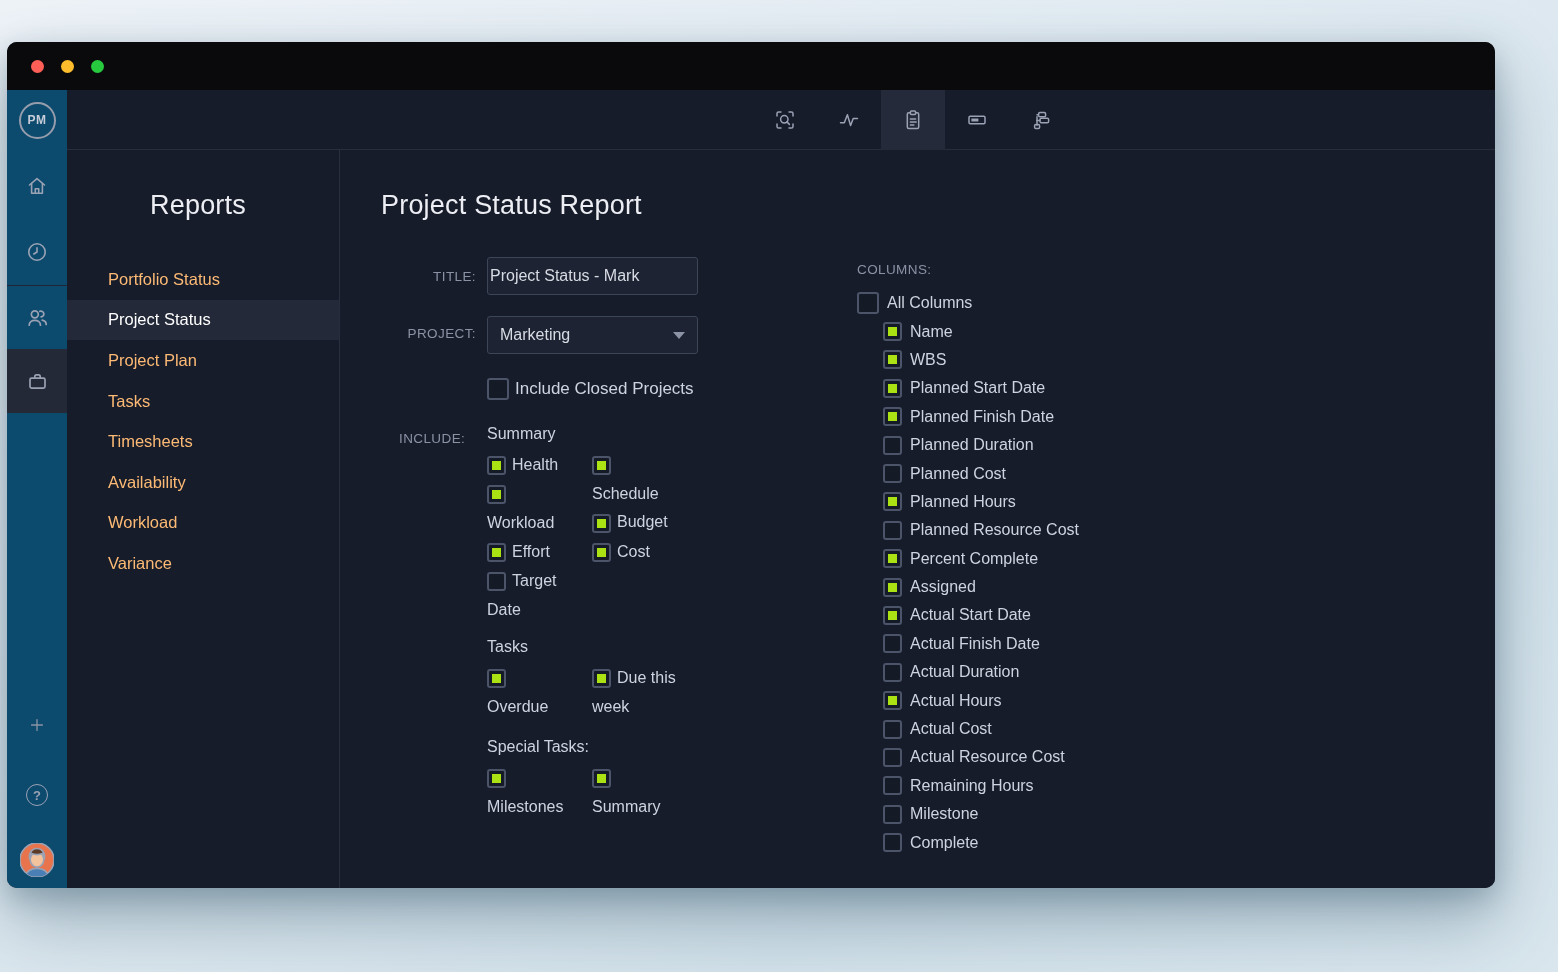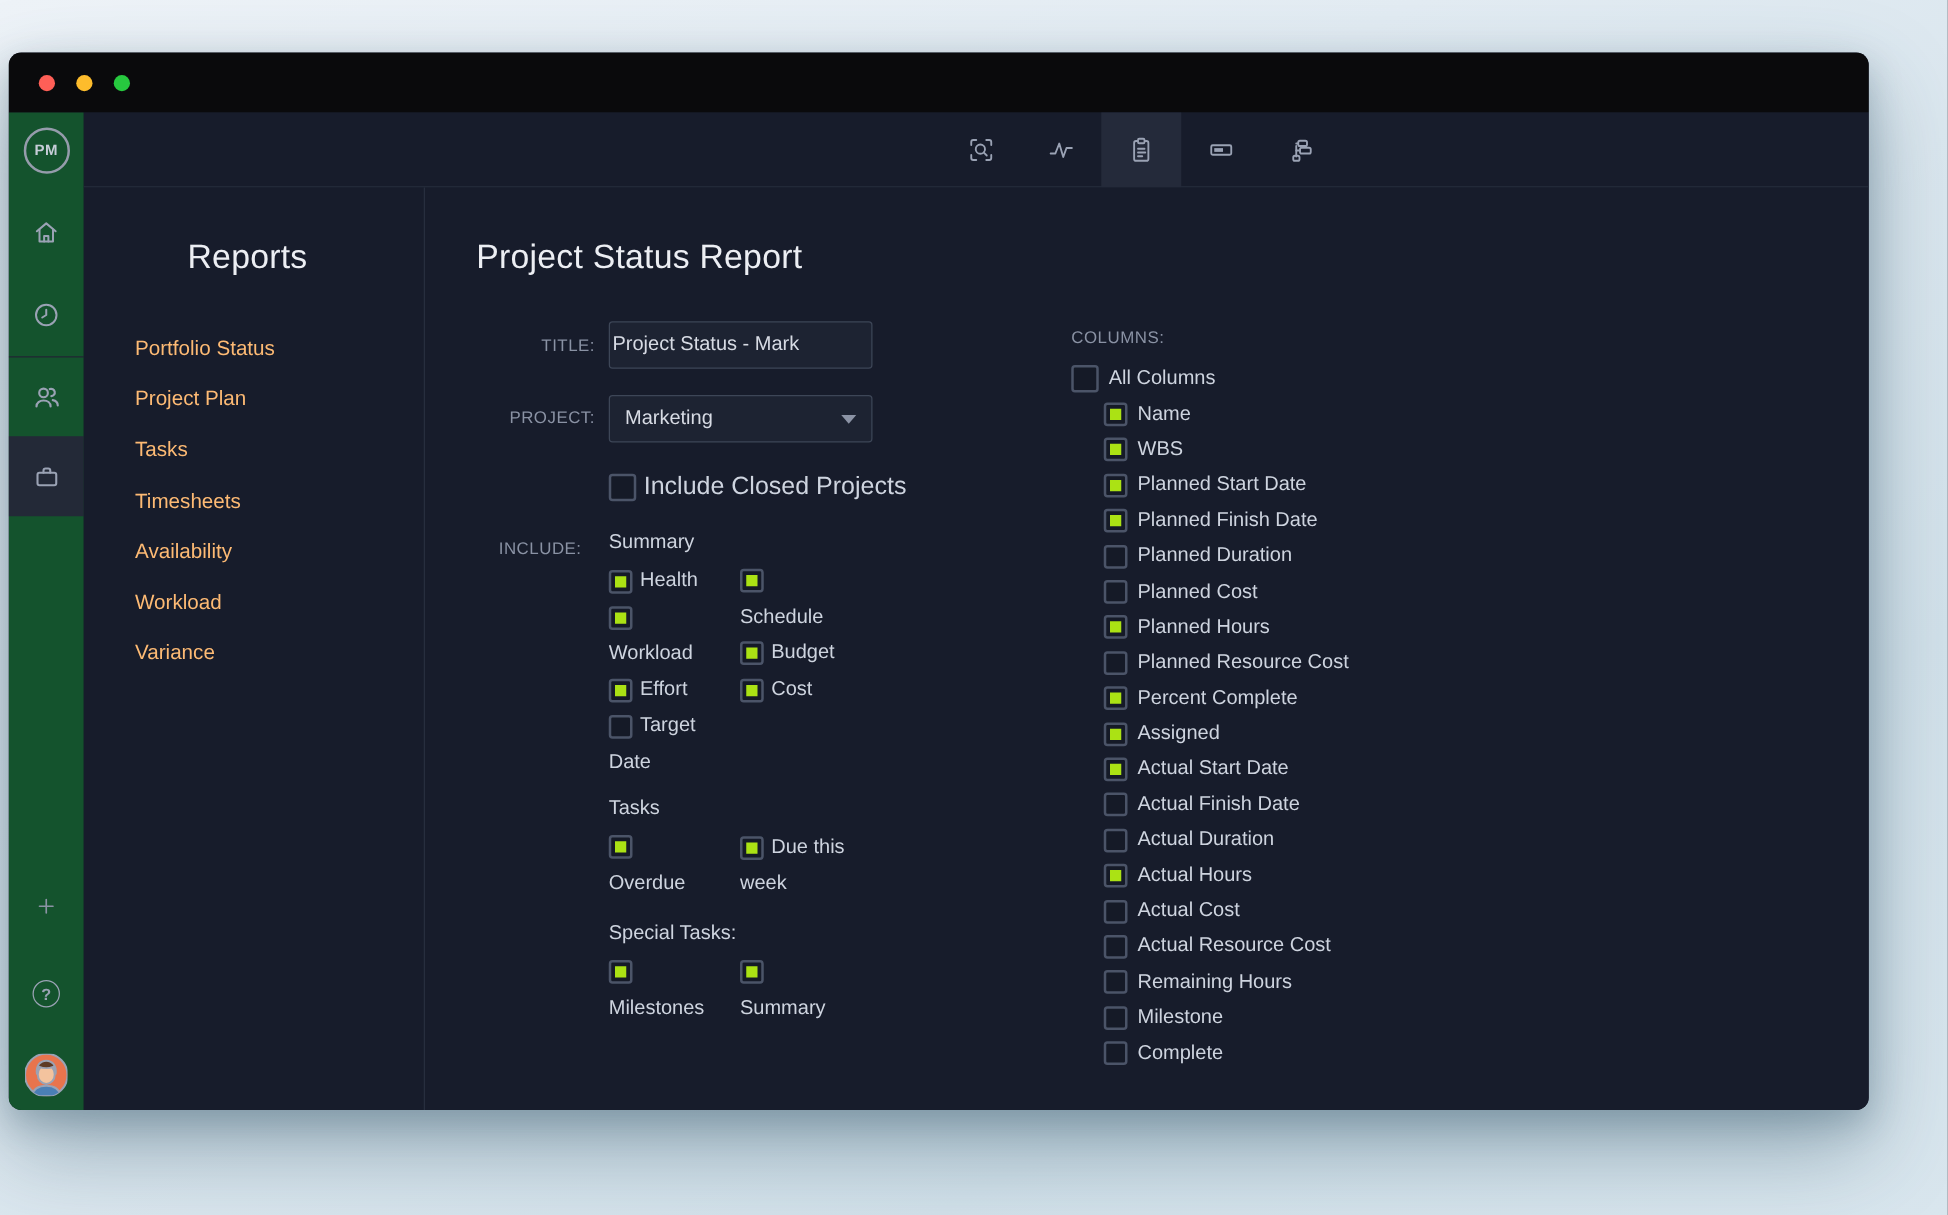--- a/index.html
+++ b/index.html
@@ -13,21 +13,21 @@
     position:absolute; left:7px; top:42px; width:1488px; height:846px;
     background:#171c2b; border-radius:10px; overflow:hidden;
     box-shadow:0 30px 70px rgba(45,80,100,.4), 0 10px 26px rgba(45,80,100,.25);
     display:flex; flex-direction:column;
   }
   
   .titlebar { height:48px; background:#0a0a0c; flex:0 0 auto; display:flex; align-items:center; padding-left:24px; gap:17px; }
   .tl-dot { width:13px; height:13px; border-radius:50%; }
   
   .app { flex:1; display:flex; min-height:0; }
-  .rail { width:60px; flex:0 0 auto; background:#14532d; position:relative; }
+  .rail { width:60px; flex:0 0 auto; background:#0c4a6e; position:relative; }
   .rail-logo { height:60px; display:flex; align-items:center; justify-content:center; }
   .logo-circle { width:37px; height:37px; border:2px solid #959cab; border-radius:50%; display:flex; align-items:center; justify-content:center; color:#c7cdd8; font-weight:700; font-size:12px; letter-spacing:.5px; }
   .rail-item { position:absolute; left:0; width:60px; height:56px; display:flex; align-items:center; justify-content:center; }
   .rail-item.active { background:#232937; height:64px; }
   .rail-divider { position:absolute; left:0; top:195px; width:60px; height:1px; background:#202633; }
   .rail-item svg { stroke:#9aa2b4; fill:none; stroke-width:1.6; stroke-linecap:round; stroke-linejoin:round; }
   .help-badge { width:22px; height:22px; border:1.8px solid #9aa2b4; border-radius:50%; color:#9aa2b4; font-size:13px; font-weight:700; display:flex; align-items:center; justify-content:center; }
   
   .right { flex:1; display:flex; flex-direction:column; min-width:0; }
   .topbar { height:60px; flex:0 0 auto; background:#171c2b; border-bottom:1px solid #272e3e; position:relative; }
@@ -45,21 +45,21 @@
   
   .main { flex:1; background:#171c2b; position:relative; }
   .page-title { position:absolute; left:41px; top:40px; font-size:27px; font-weight:500; color:#eceef3; letter-spacing:.2px; }
   .form-label { position:absolute; left:0; width:136px; text-align:right; font-size:13.5px; color:#8a92a4; letter-spacing:.4px; }
   .text-input { position:absolute; left:147px; width:211px; height:38px; background:#1d2332; border:1.5px solid #3d4657; border-radius:3px; color:#d7dbe4; font-size:16px; padding:0 2px; font-family:inherit; outline:none; }
   .select { position:absolute; left:147px; width:211px; height:38px; background:#1d2332; border:1.5px solid #3d4657; border-radius:3px; color:#d7dbe4; font-size:16px; display:flex; align-items:center; padding:12px 12px; }
   .caret { margin-left:auto; width:0; height:0; border-left:6.5px solid transparent; border-right:6.5px solid transparent; border-top:7px solid #8b93a5; }
   .cb { display:inline-flex; width:19px; height:19px; border:2px solid #4b5468; border-radius:3px; background:#151a27; align-items:center; justify-content:center; vertical-align:middle; margin-right:6px; flex:0 0 auto; }
   .cb .ci { width:9px; height:9px; background:#abe214; }
   .cb.big { width:22px; height:22px; }
-  .inline-check { position:absolute; display:flex; align-items:center; font-size:20px; color:#ced4df; }
+  .inline-check { position:absolute; display:flex; align-items:center; font-size:17px; color:#ced4df; }
   .group-heading { position:absolute; font-size:16px; color:#ced4df; }
   .cbcol { position:absolute; line-height:28.7px; font-size:16px; color:#ced4df; }
   .cbcol .lbl { vertical-align:middle; }
   
   .columns { position:absolute; left:517px; top:112px; }
   .columns-label { font-size:13.5px; color:#8a92a4; letter-spacing:.4px; margin-bottom:12px; }
   .col-row { height:28.4px; display:flex; align-items:center; font-size:16px; color:#ced4df; }
   .col-row .cb { margin-right:8px; }
   .col-row.indent { margin-left:26px; }
 </style>
@@ -174,20 +174,21 @@
             </svg>
           </div>
         </div>
       </div>
 
       <div class="content">
         <div class="sidebar">
           <div class="sidebar-title">Reports</div>
           <div class="nav" id="sidebar-nav">
               <div class="nav-item">Portfolio Status</div>
+              <div class="nav-item active">Project Status</div>
               <div class="nav-item">Project Plan</div>
               <div class="nav-item">Tasks</div>
               <div class="nav-item">Timesheets</div>
               <div class="nav-item">Availability</div>
               <div class="nav-item">Workload</div>
               <div class="nav-item">Variance</div>
             </div>
         </div>
 
         <div class="main">

